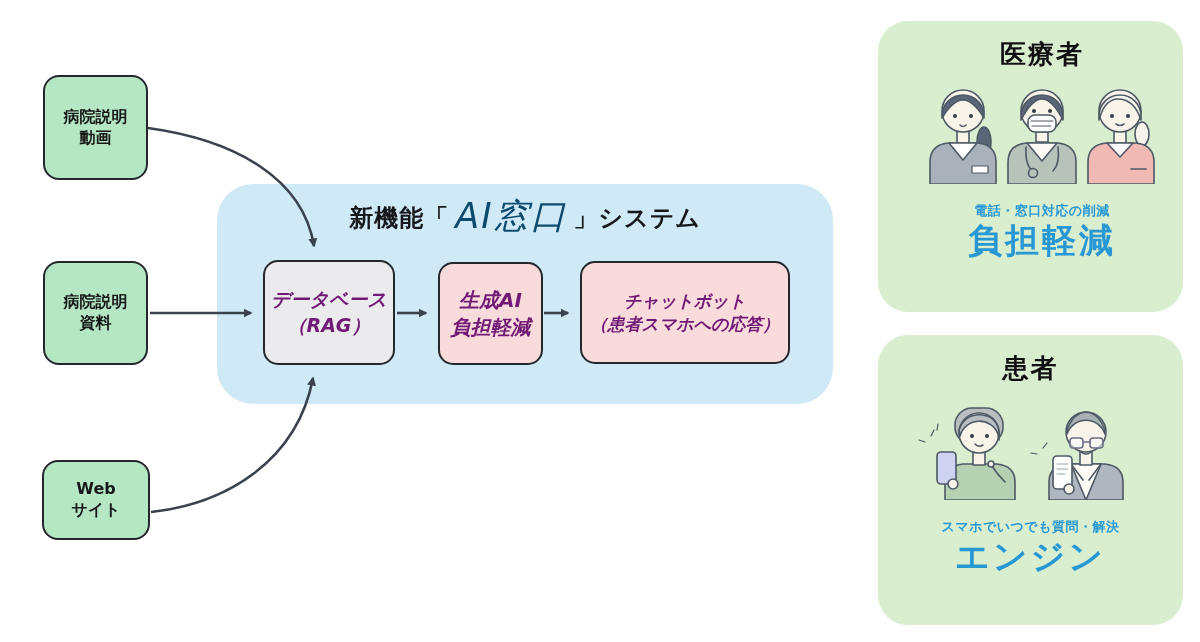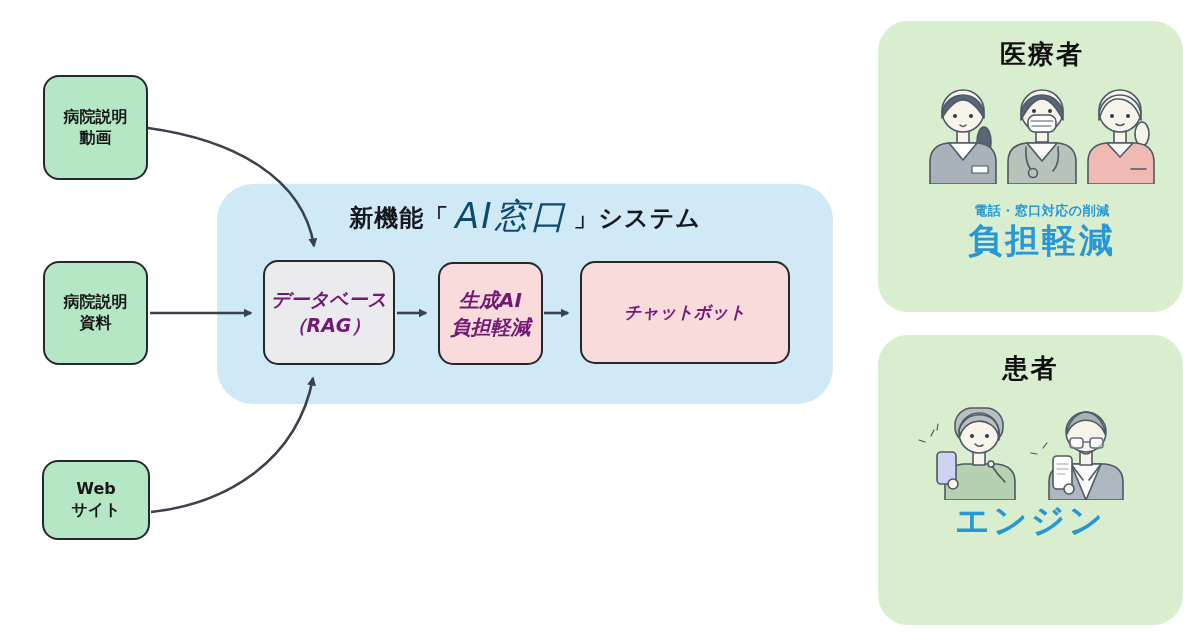--- a/index.html
+++ b/index.html
@@ -89,20 +89,21 @@
     </div>
     <div class="sys-box engine-box">
       <div class="lbl">
         <span>生成AI</span>
         <span>負担軽減</span>
       </div>
     </div>
     <div class="sys-box chatbot-box">
       <div class="lbl">
         <span>チャットボット</span>
+        <span>（患者スマホへの応答）</span>
       </div>
     </div>
   </div>
 
   <svg class="arrows" viewBox="0 0 1200 642">
     <defs>
       <marker id="ah" markerWidth="10" markerHeight="10" refX="7.5" refY="4.5" orient="auto" markerUnits="userSpaceOnUse">
         <path d="M0,0 L9,4.5 L0,9 z" fill="#3a424e"></path>
       </marker>
     </defs>
@@ -198,16 +199,17 @@
           <rect x="161" y="42" width="13" height="10" rx="3" fill="#ffffff" fill-opacity="0.55" stroke="#6b6f86"></rect>
           <rect x="181" y="42" width="13" height="10" rx="3" fill="#ffffff" fill-opacity="0.55" stroke="#6b6f86"></rect>
           <path d="M174,46 H181" fill="none" stroke="#6b6f86"></path>
           <path d="M172,56 q5,4 10,0" fill="none"></path>
           <rect x="144" y="60" width="19" height="33" rx="4" fill="#ffffff"></rect>
           <path d="M148,68 h11 M148,73 h11 M148,78 h8" fill="none" stroke-width="1" stroke="#9aa4ae"></path>
           <circle cx="160" cy="93" r="5" fill="#f9f4ea"></circle>
         </g>
       </g>
     </svg>
+    <div class="benefit-caption">スマホでいつでも質問・解決</div>
     <div class="benefit-highlight">エンジン</div>
   </div>
 
 </div>
 
 </body></html>

